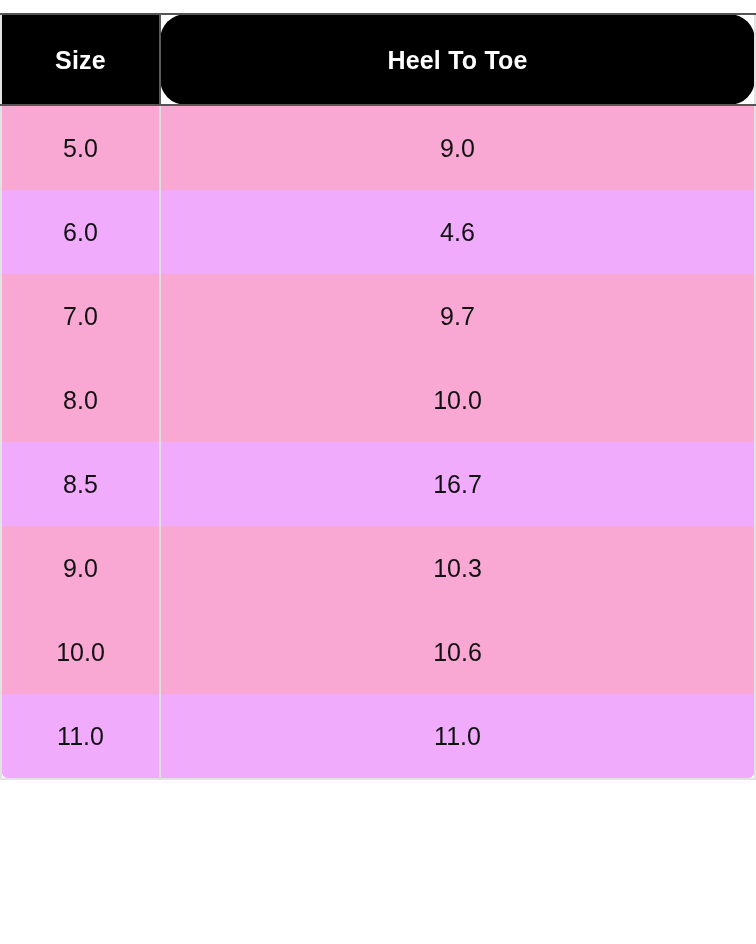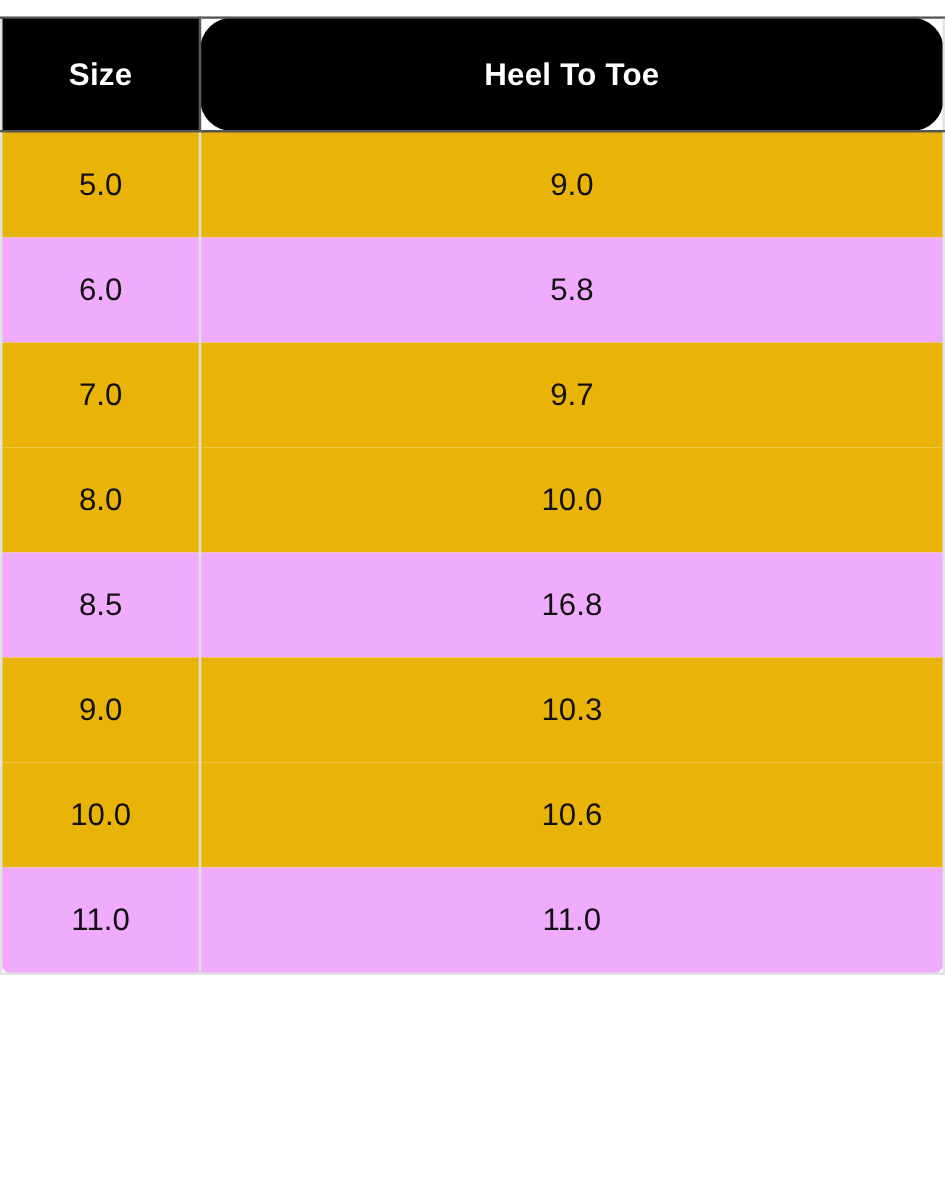--- a/index.html
+++ b/index.html
@@ -86,21 +86,21 @@
     border: 0;
   }
   table.size-chart tbody td.cell-size {
     width: 157px;
     border-right: 2px solid #dedede;
   }
   table.size-chart tbody td.cell-measure {
     width: 593px;
   }
 
-  table.size-chart tbody tr.row-odd  td { background: #eab308; margin-top: 12px; }
+  table.size-chart tbody tr.row-odd  td { background: #f9a8d4; margin-top: 12px; }
   table.size-chart tbody tr.row-even td { background: #f0abfc; }
 
   table.size-chart tbody tr:last-child td.cell-size {
     border-bottom-left-radius: 9px;
   }
   table.size-chart tbody tr:last-child td.cell-measure {
     border-bottom-right-radius: 9px;
   }
 </style>
 </head>
@@ -119,33 +119,33 @@
       </thead>
 
       <tbody id="table-body">
 
       <tr class="row-odd">
             <td class="cell-size">5.0</td>
             <td class="cell-measure">9.0</td>
           </tr>
           <tr class="row-even">
             <td class="cell-size">6.0</td>
-            <td class="cell-measure">5.8</td>
+            <td class="cell-measure">4.6</td>
           </tr>
           <tr class="row-odd">
             <td class="cell-size">7.0</td>
             <td class="cell-measure">9.7</td>
           </tr>
           <tr class="row-odd">
             <td class="cell-size">8.0</td>
             <td class="cell-measure">10.0</td>
           </tr>
           <tr class="row-even">
             <td class="cell-size">8.5</td>
-            <td class="cell-measure">16.8</td>
+            <td class="cell-measure">16.7</td>
           </tr>
           <tr class="row-odd">
             <td class="cell-size">9.0</td>
             <td class="cell-measure">10.3</td>
           </tr>
           <tr class="row-odd">
             <td class="cell-size">10.0</td>
             <td class="cell-measure">10.6</td>
           </tr>
           <tr class="row-even">

